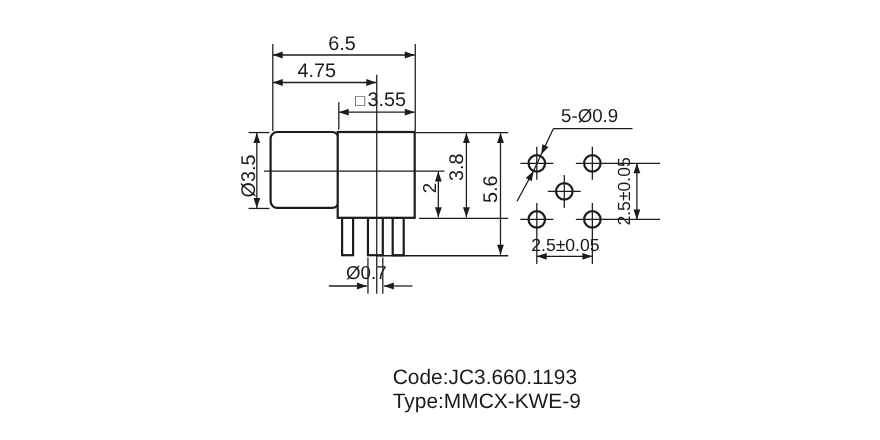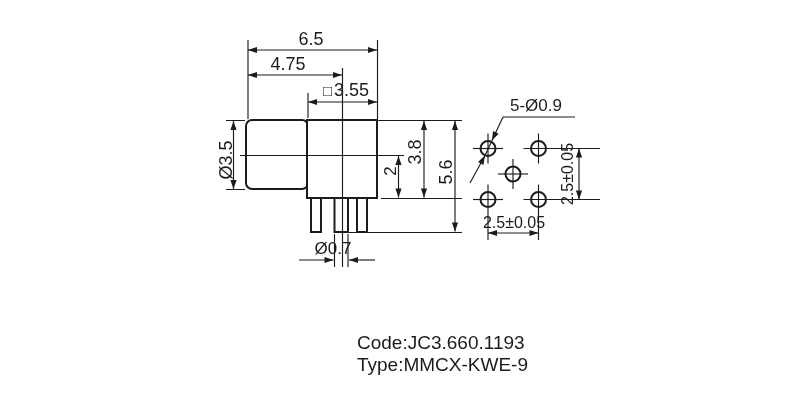--- a/index.html
+++ b/index.html
@@ -1,21 +1,20 @@
 <!DOCTYPE html>
 <html style="--bg: #ffffff; --line: #1c1c1c;"><head>
 <meta charset="utf-8">
 <style>
   :root { --bg:#ffffff; --line:#1c1c1c; }
   html,body { margin:0; padding:0; background:#fff; }
   .canvas {
     position:relative; width:800px; height:400px;
     background:var(--bg); overflow:hidden;
     font-family:"Liberation Sans","DejaVu Sans",sans-serif;
-    border-radius:17px;
   }
   svg { display:block; }
   .thick { stroke:var(--line); stroke-width:2; fill:#ffffff; }
   .thin  { stroke:var(--line); stroke-width:1.15; fill:none; }
   .dim   { stroke:var(--line); stroke-width:1.15; fill:none; }
   text   { fill:var(--line); font-family:"Liberation Sans","DejaVu Sans",sans-serif; }
   .t18 { font-size:18px; }
   .t17 { font-size:17px; }
   .t16 { font-size:16px; }
   .t15 { font-size:15px; }

